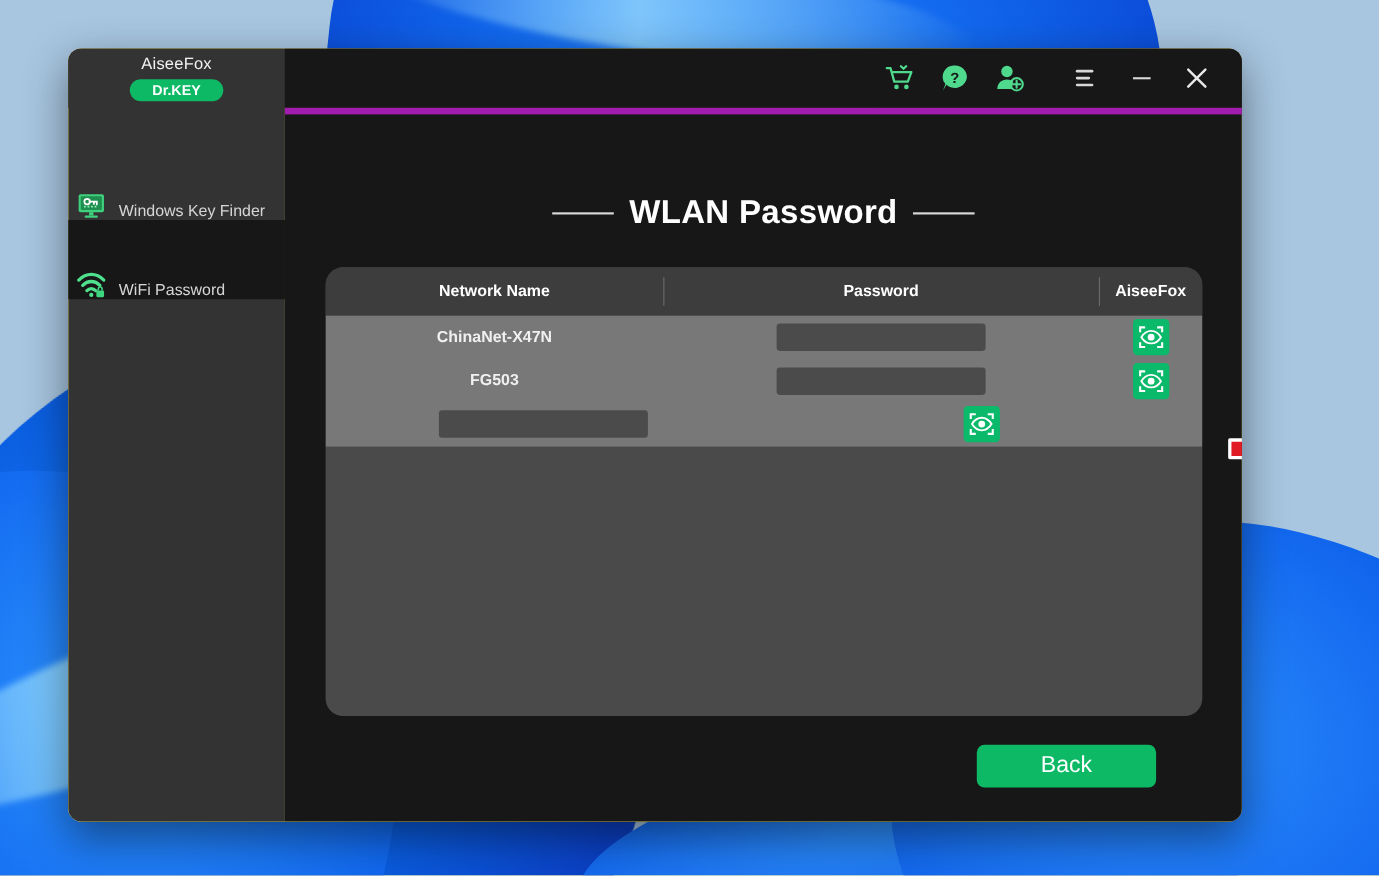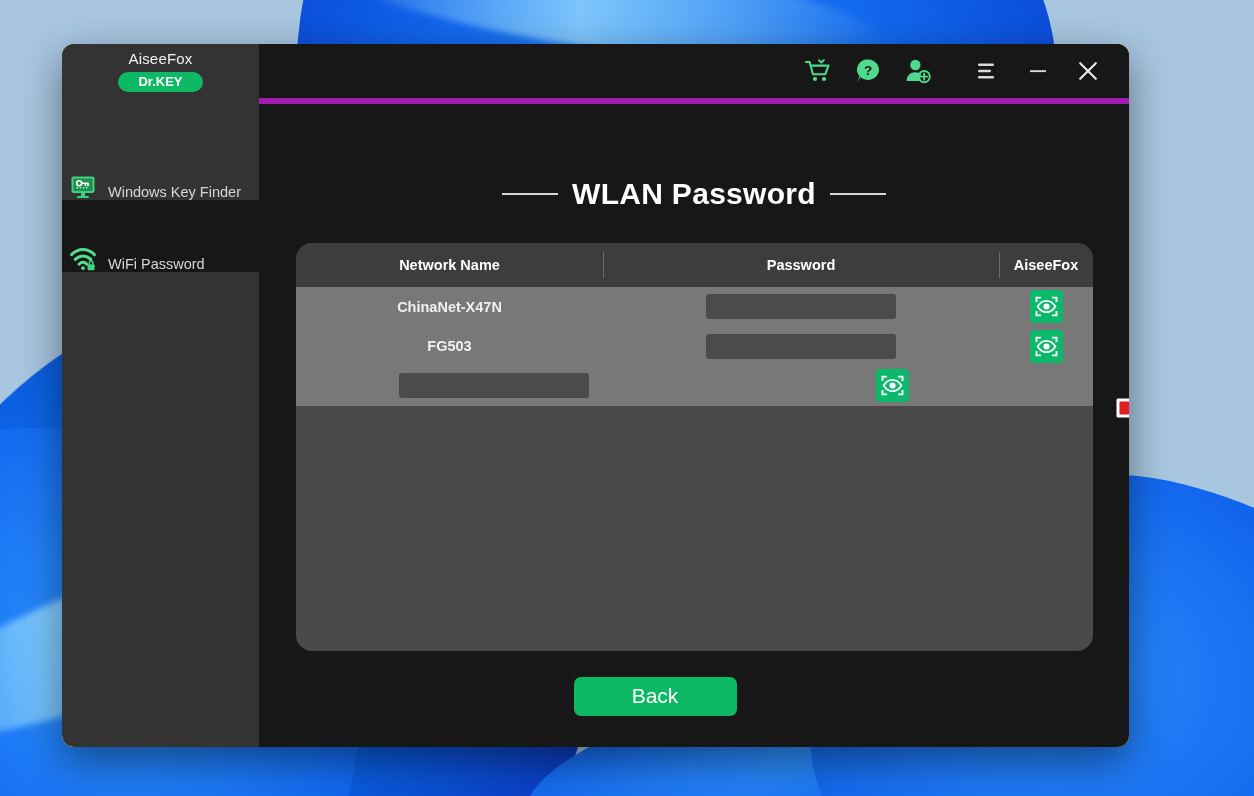--- a/index.html
+++ b/index.html
@@ -259,21 +259,21 @@
     align-items: center;
     justify-content: center;
     cursor: pointer;
   }
 
   
   #footer {
     flex: 1 1 auto;
     display: flex;
     align-items: center;
-    justify-content: center;
+    justify-content: flex-end;
     padding-right: 78px;
   }
   #back-button {
     background: #0db965;
     color: #ffffff;
     font-size: 21px;
     border: none;
     border-radius: 7px;
     width: 163px;
     height: 39px;

